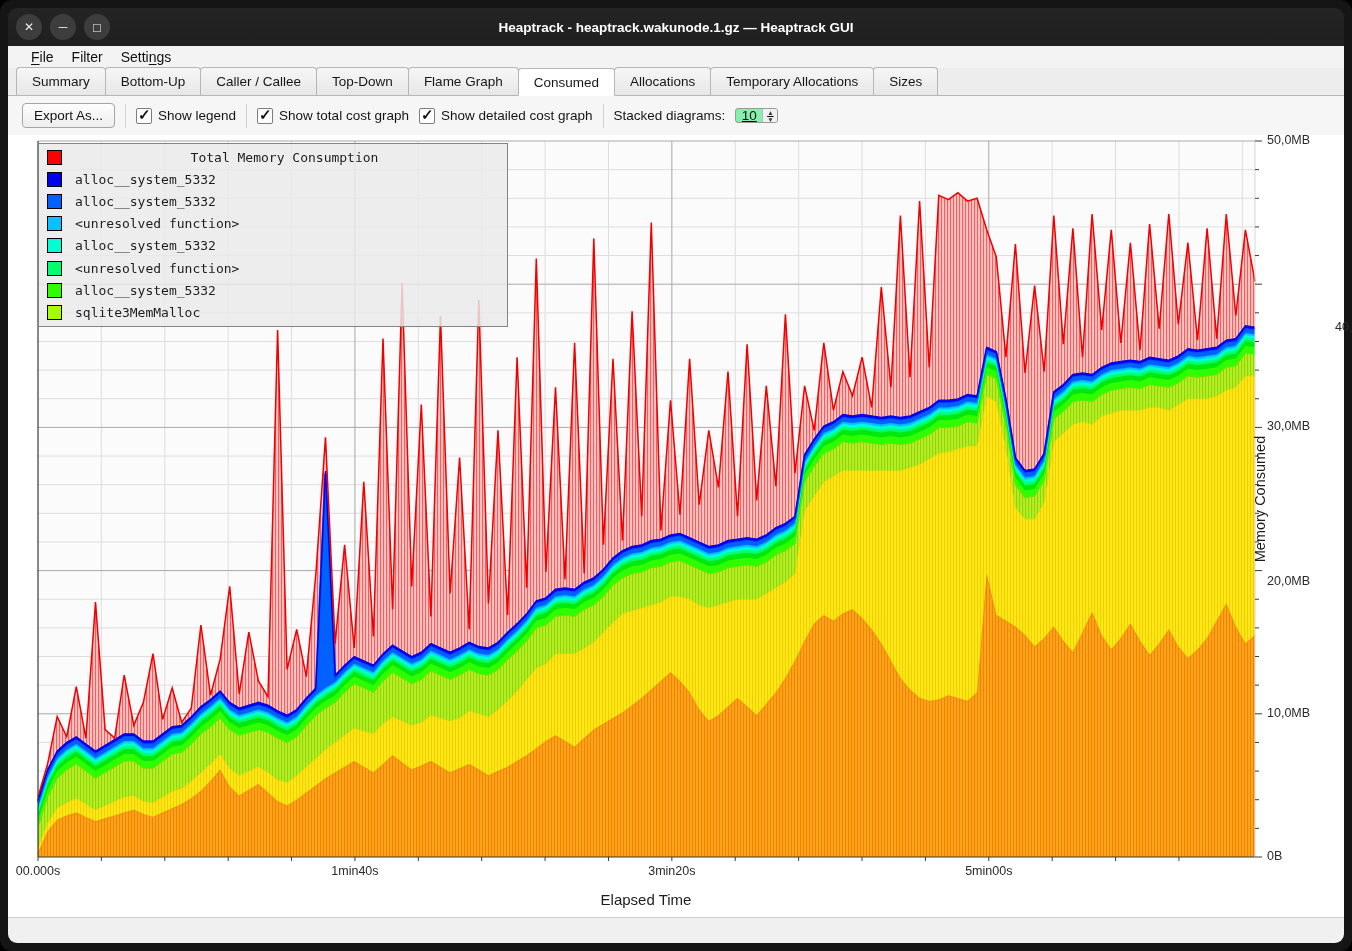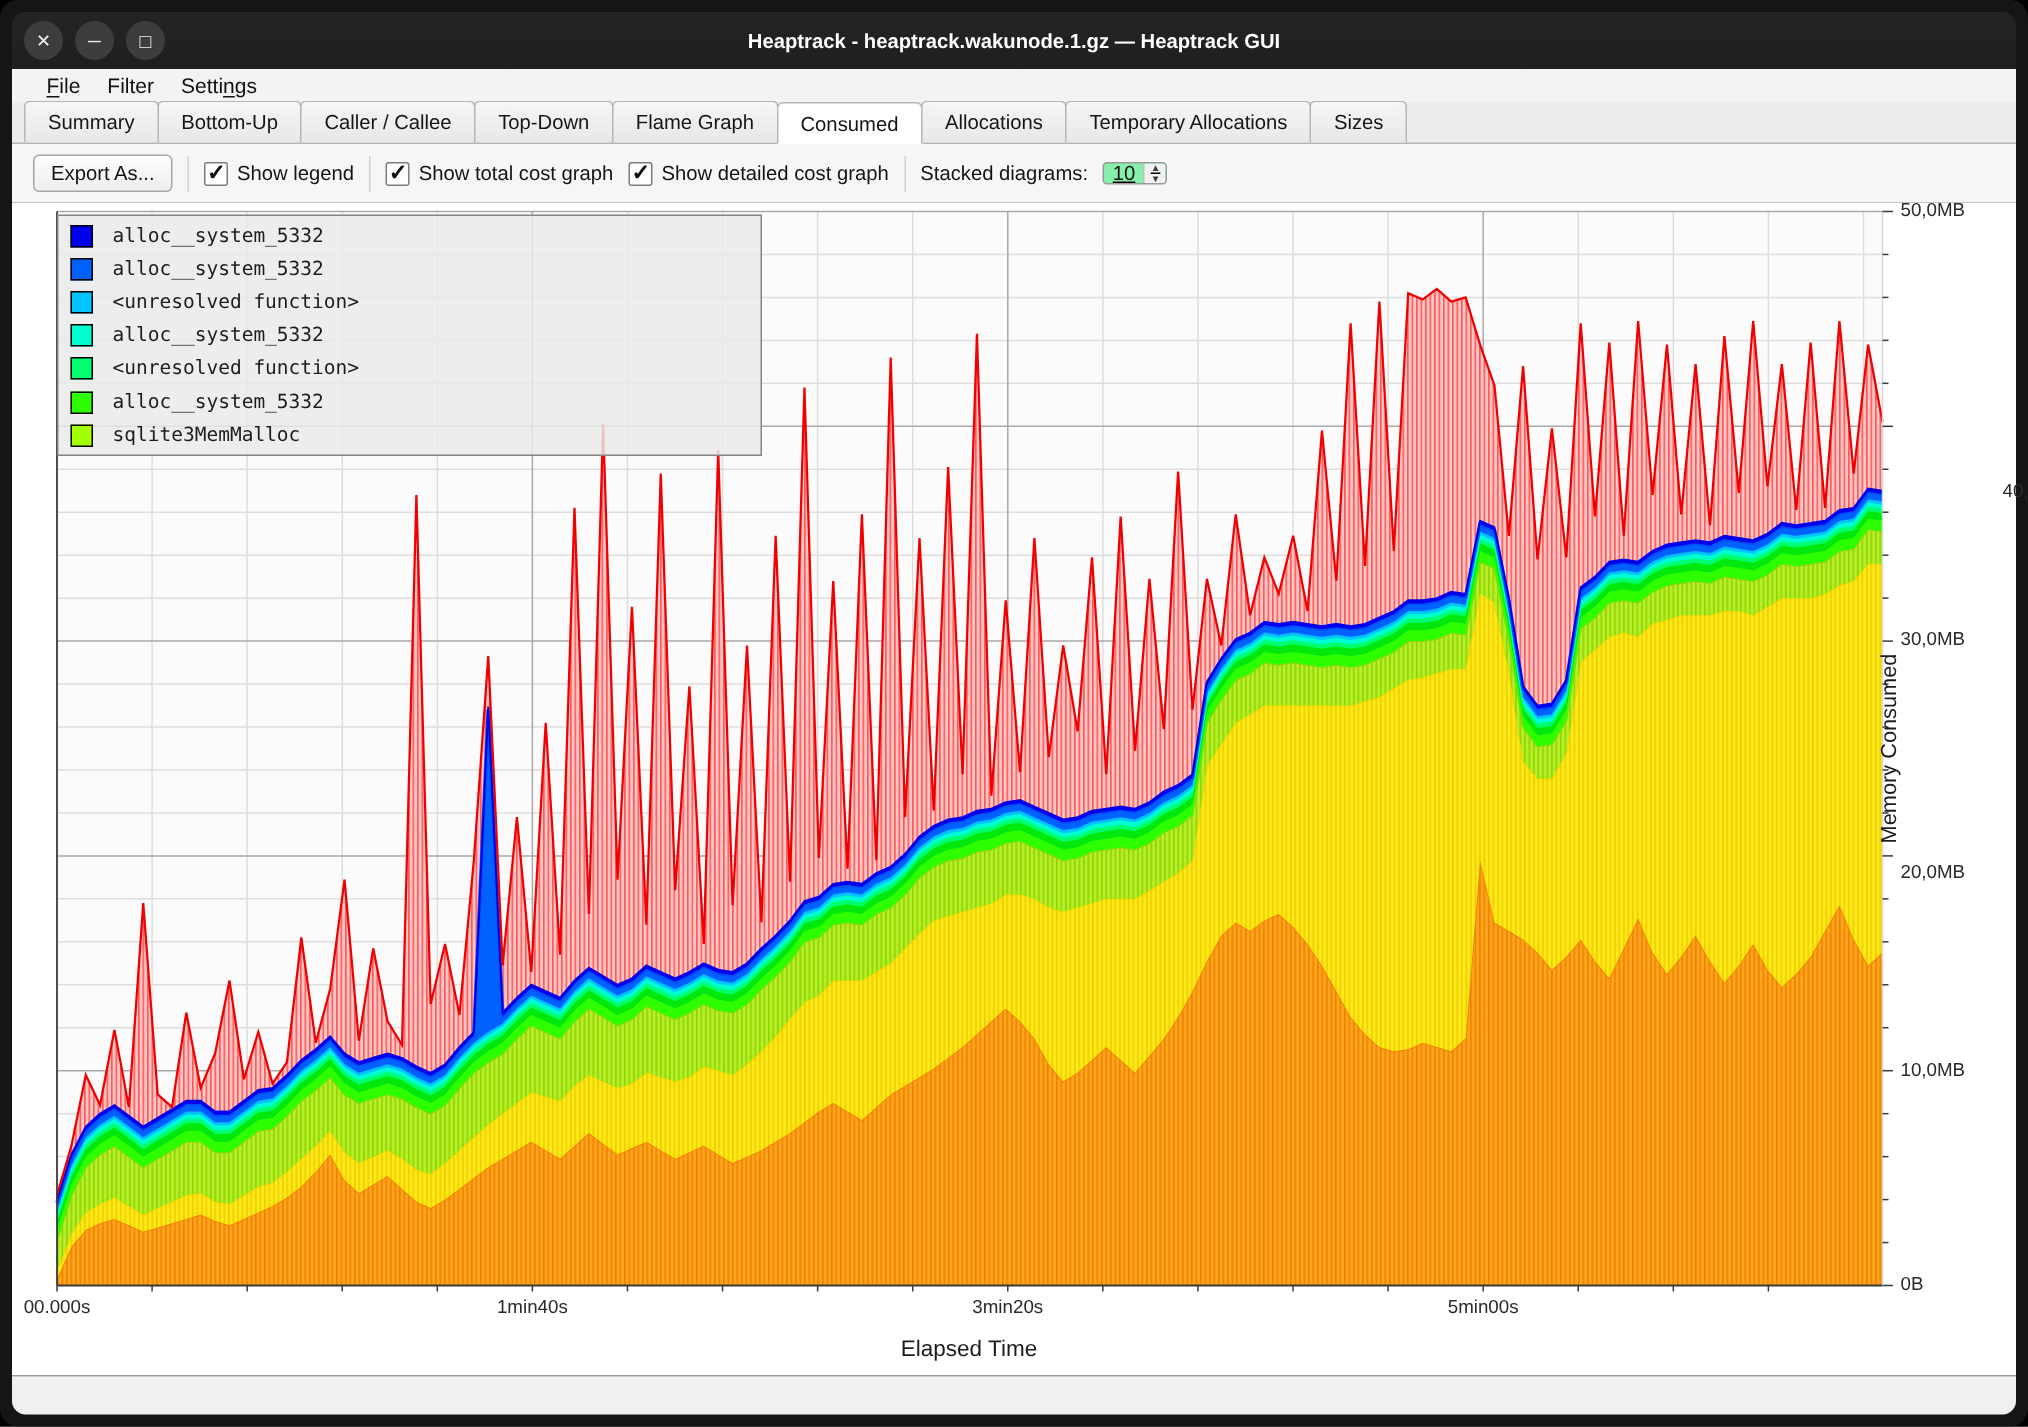--- a/index.html
+++ b/index.html
@@ -266,20 +266,24 @@
         <line x1="1247" y1="206.48000000000002" x2="1251" y2="206.48000000000002" stroke="#3a3a3a" stroke-width="1"></line>
         <line x1="1247" y1="177.84000000000003" x2="1251" y2="177.84000000000003" stroke="#3a3a3a" stroke-width="1"></line>
         <line x1="1247" y1="149.20000000000005" x2="1254" y2="149.20000000000005" stroke="#3a3a3a" stroke-width="1"></line>
         <line x1="1247" y1="120.55999999999995" x2="1251" y2="120.55999999999995" stroke="#3a3a3a" stroke-width="1"></line>
         <line x1="1247" y1="91.91999999999996" x2="1251" y2="91.91999999999996" stroke="#3a3a3a" stroke-width="1"></line>
         <line x1="1247" y1="63.27999999999997" x2="1251" y2="63.27999999999997" stroke="#3a3a3a" stroke-width="1"></line>
         <line x1="1247" y1="34.639999999999986" x2="1251" y2="34.639999999999986" stroke="#3a3a3a" stroke-width="1"></line>
         <line x1="1247" y1="6" x2="1254" y2="6" stroke="#3a3a3a" stroke-width="1"></line>
       </svg>
     <div class="legend" id="legend">
+        <div class="legend-row centered">
+          <span class="legend-swatch" style="background: rgb(255, 0, 0);"></span>
+          <span class="legend-label">Total Memory Consumption</span>
+        </div>
         <div class="legend-row">
           <span class="legend-swatch" style="background: rgb(0, 0, 240);"></span>
           <span class="legend-label">alloc__system_5332</span>
         </div>
         <div class="legend-row">
           <span class="legend-swatch" style="background: rgb(0, 97, 255);"></span>
           <span class="legend-label">alloc__system_5332</span>
         </div>
         <div class="legend-row">
           <span class="legend-swatch" style="background: rgb(0, 195, 255);"></span>

